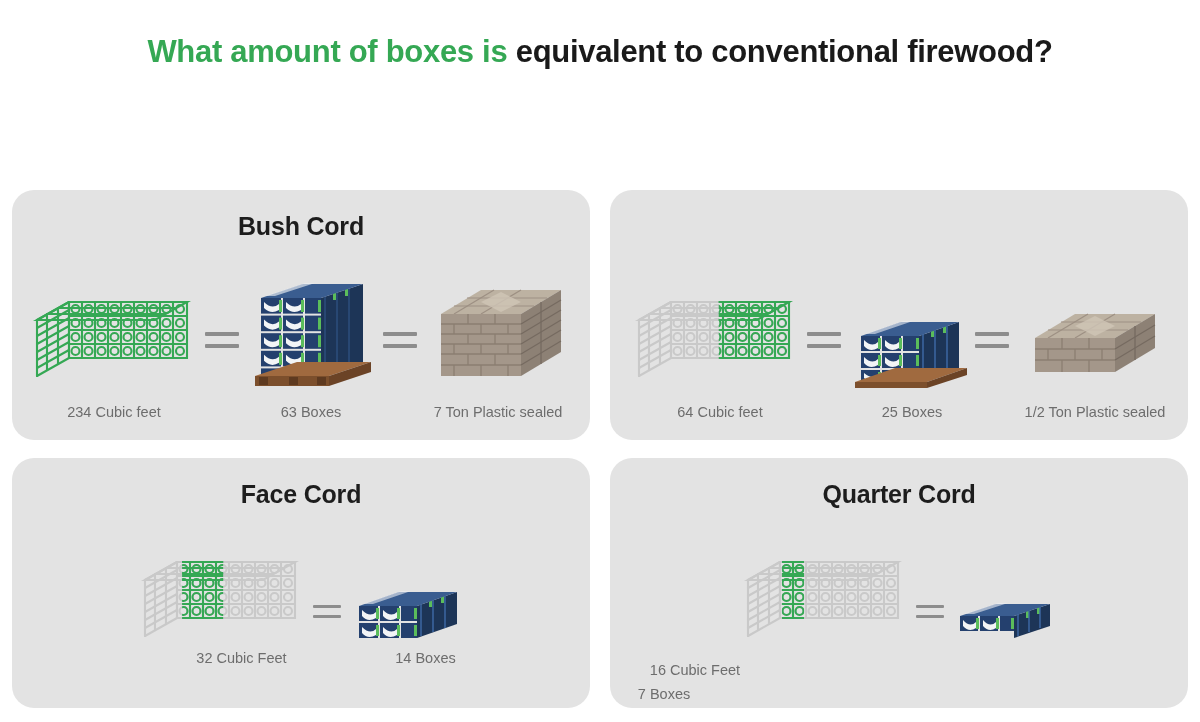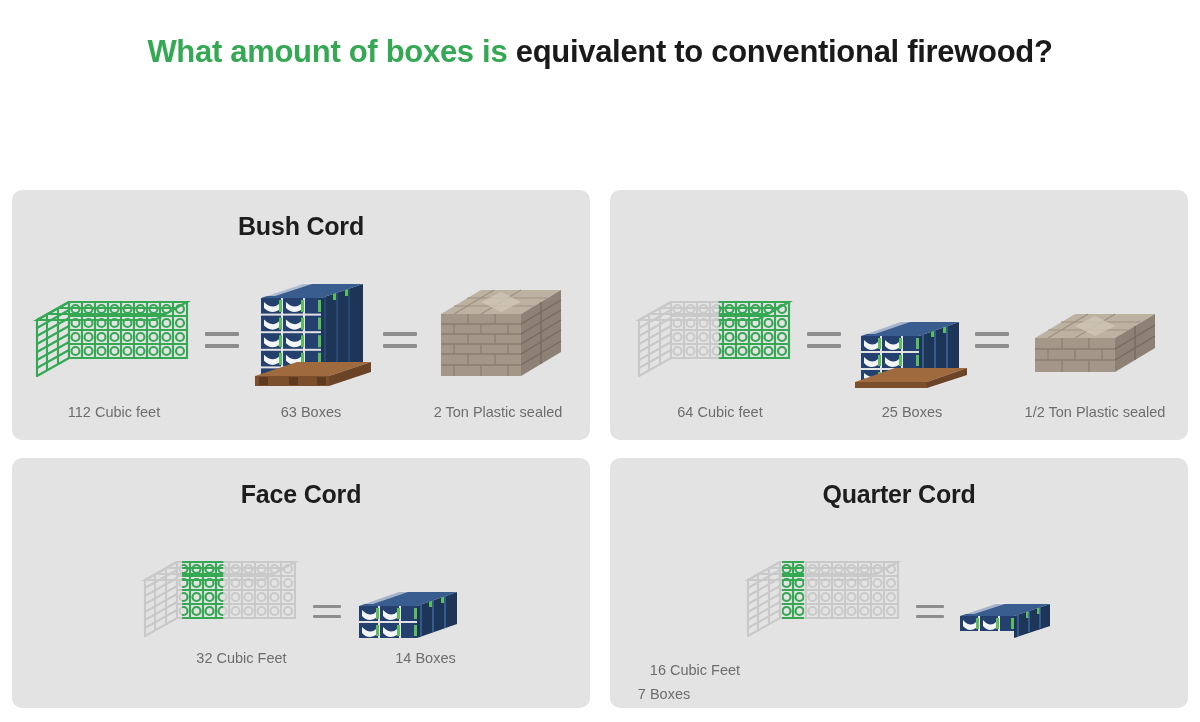--- a/index.html
+++ b/index.html
@@ -43,21 +43,21 @@
     top: 190px;
     left: 12px;
     width: 1176px;
     display: grid;
     grid-template-columns: 578px 578px;
     grid-template-rows: 250px 250px;
     gap: 18px 20px;
   }
   .card {
     background: #e3e3e3;
-    border-radius: 10px;
+    border-radius: 22px;
     position: relative;
     overflow: hidden;
   }
   .card-title {
     text-align: center;
     font-size: 25px;
     font-weight: 600;
     color: #1d1d1d;
     margin: 22px 0 0 0;
     letter-spacing: -0.2px;
@@ -369,29 +369,29 @@
                 <path d="M118 22 L118 84"></path>
               </g>
             </g>
           </svg>
         </span>
       </div>
     </div>
 
     <div class="captions" style="top:206px;">
       <div class="cap-slot" style="width:170px">
-          <div class="caption">112 Cubic feet</div>
+          <div class="caption">234 Cubic feet</div>
         </div>
       <div style="width:46px"></div>
       <div class="cap-slot" style="width:132px">
           <div class="caption">63 Boxes</div>
         </div>
       <div style="width:46px"></div>
       <div class="cap-slot" style="width:150px">
-          <div class="caption">2 Ton Plastic sealed</div>
+          <div class="caption">7 Ton Plastic sealed</div>
         </div>
     </div>
   </div>
 
   <div class="card">
     <div class="row top-row">
 
       <div class="cell">
         <span>
           <svg width="170" height="108" viewBox="0 0 170 108">

